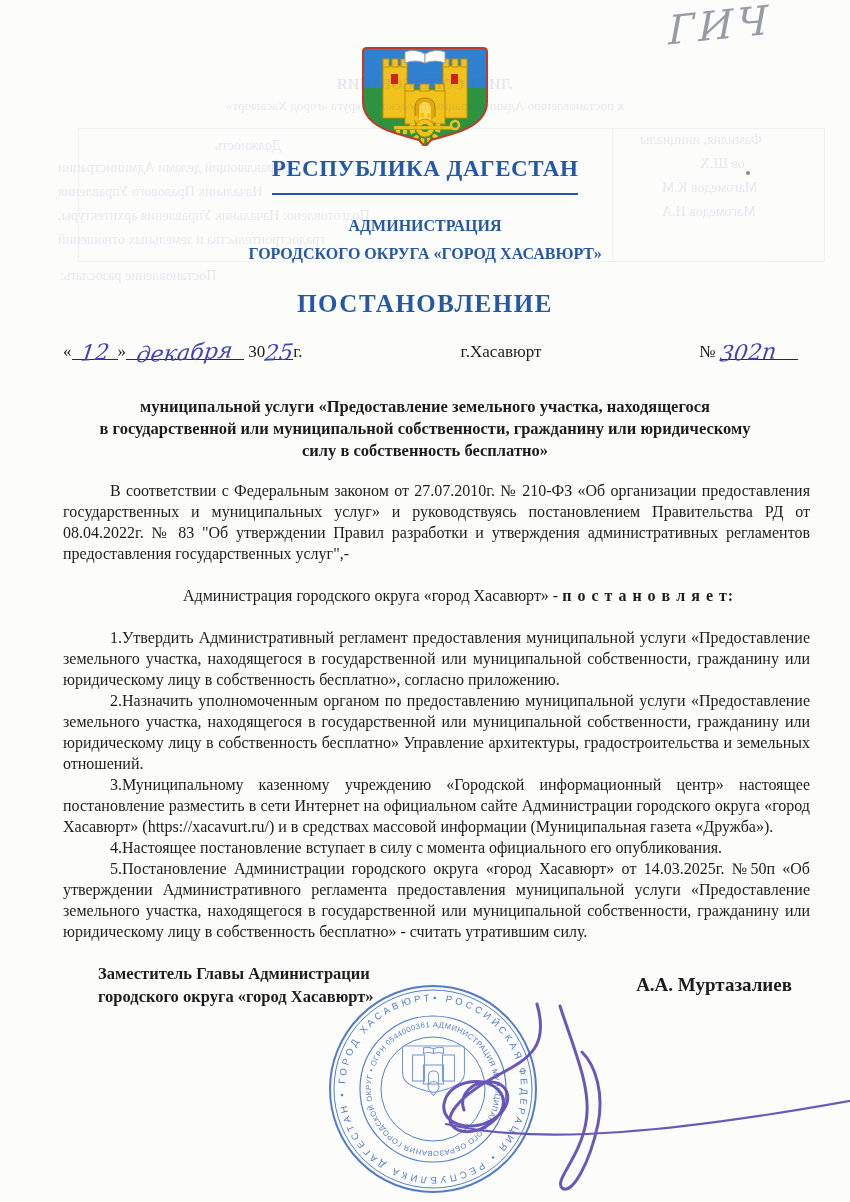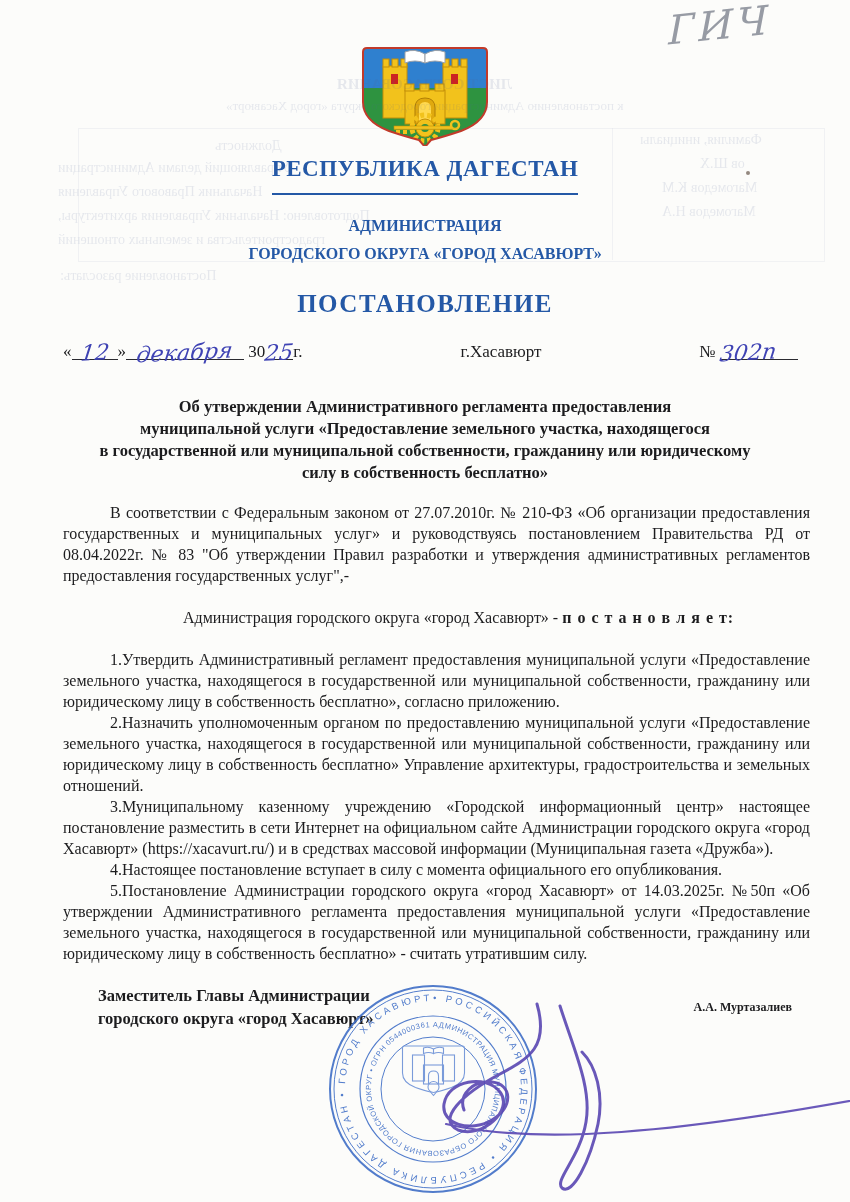--- a/index.html
+++ b/index.html
@@ -52,21 +52,21 @@
   
   .body-text{margin:0 40px 0 63px;font-size:16px;line-height:21px;text-align:justify;}
   .para{margin:0;text-indent:47px;}
   .intro{margin-top:18px;}
   .resolution{margin-top:21px;text-indent:120px;}
   .resolution b{letter-spacing:1px;}
   .items{margin-top:21px;}
   
   .sig{margin:20px 40px 0 98px;display:flex;justify-content:space-between;align-items:center;}
   .sig .post{font-weight:bold;font-size:16.5px;line-height:23px;}
-  .sig .name{font-weight:bold;font-size:12px;margin-right:18px;}
+  .sig .name{font-weight:bold;font-size:19px;margin-right:18px;}
   
   .stamp{position:absolute;left:327px;top:983px;opacity:.92;}
   .sig-ink{position:absolute;left:0;top:0;pointer-events:none;}
   .speck{position:absolute;left:746px;top:171px;width:4px;height:4px;border-radius:50%;background:#5a4a3e;opacity:.65;}
 </style>
 </head>
 <body>
 
 <div class="page">
 
@@ -152,21 +152,20 @@
     <div>
       <span>«</span><span class="u u-day"><span class="hand">12</span></span><span>»</span><span class="u u-month"><span class="hand">декабря</span></span> <span>30</span><span class="u u-year"><span class="hand">25</span></span><span>г.</span>
     </div>
     <div>г.Хасавюрт</div>
     <div>
       <span>№</span> <span class="u u-num"><span class="hand">302п</span></span>
     </div>
   </div>
 
   <div class="doc-title">
-    <div>Об утверждении Административного регламента предоставления</div>
     <div>муниципальной услуги «Предоставление земельного участка, находящегося</div>
     <div>в государственной или муниципальной собственности, гражданину или юридическому</div>
     <div>силу в собственность бесплатно»</div>
   </div>
 
   <div class="body-text">
     <p class="para intro">В соответствии с Федеральным законом от 27.07.2010г. № 210-ФЗ «Об организации предоставления государственных и муниципальных услуг» и руководствуясь постановлением Правительства РД от 08.04.2022г. № 83 "Об утверждении Правил разработки и утверждения административных регламентов предоставления государственных услуг",-</p>
     <p class="para resolution"><span>Администрация городского округа «город Хасавюрт» - </span><b>п о с т а н о в л я е т:</b></p>
     <div class="items">
       <p class="para">1.Утвердить Административный регламент предоставления муниципальной услуги «Предоставление земельного участка, находящегося в государственной или муниципальной собственности, гражданину или юридическому лицу в собственность бесплатно», согласно приложению.</p>

